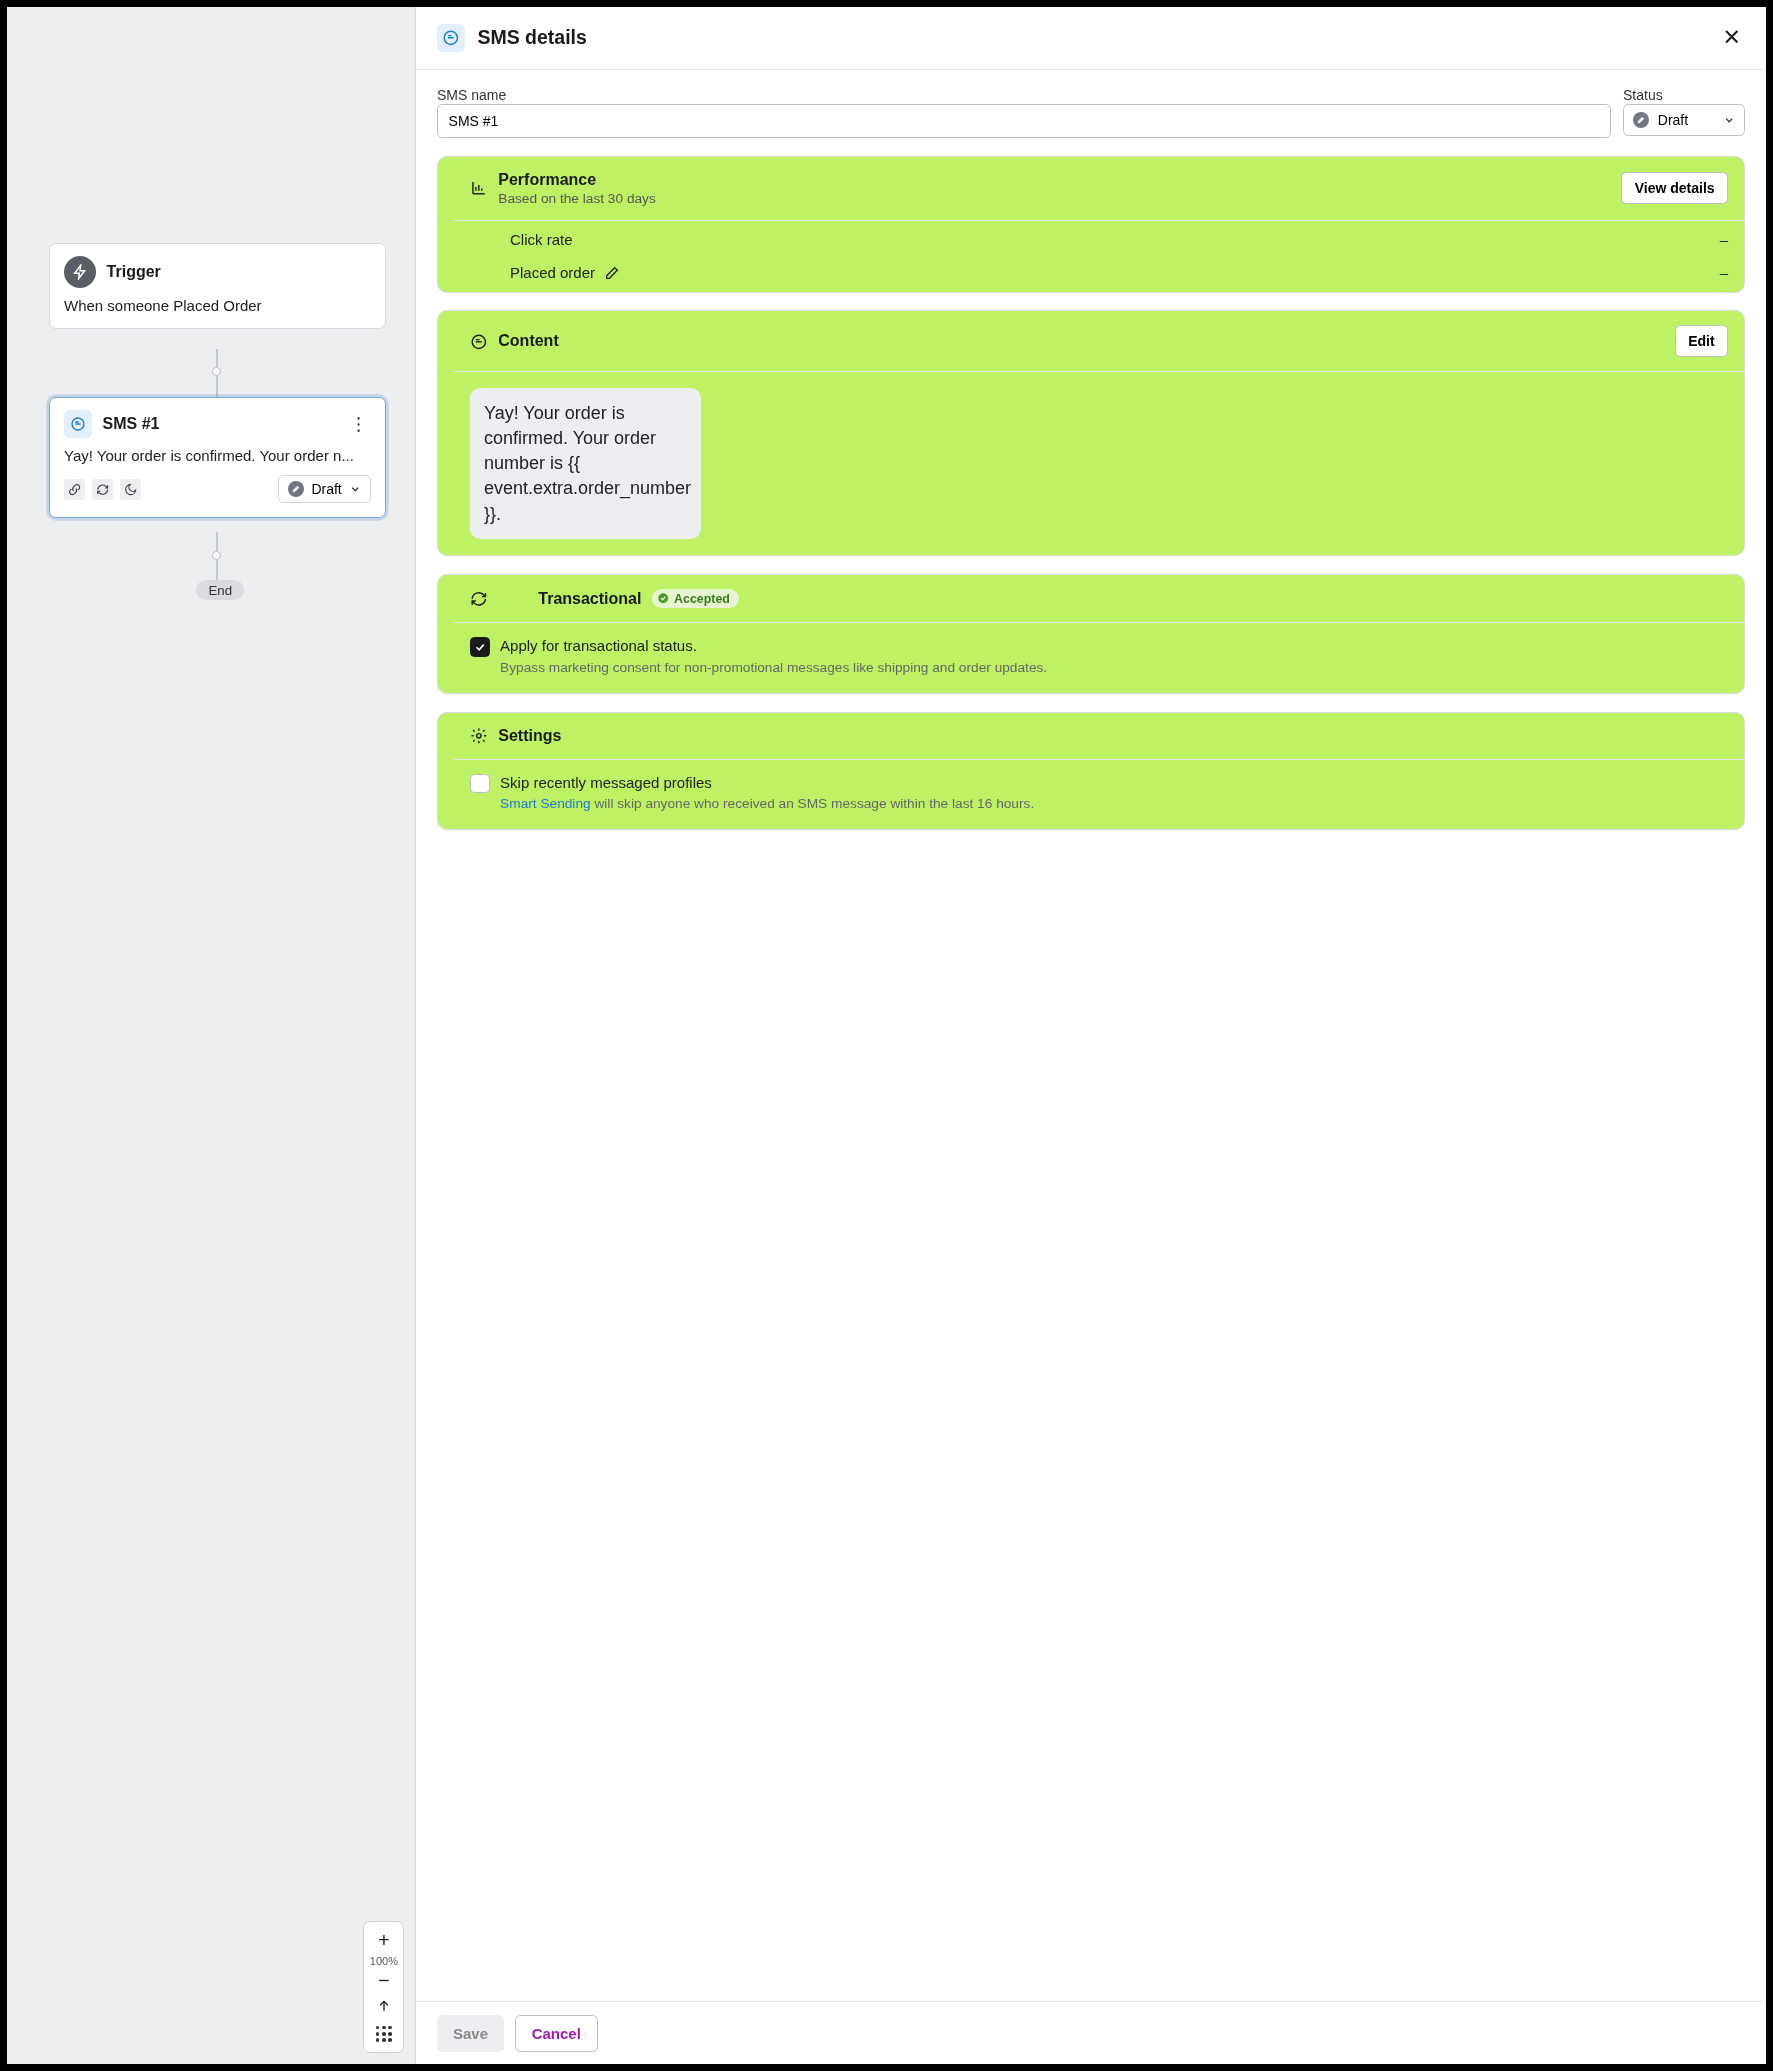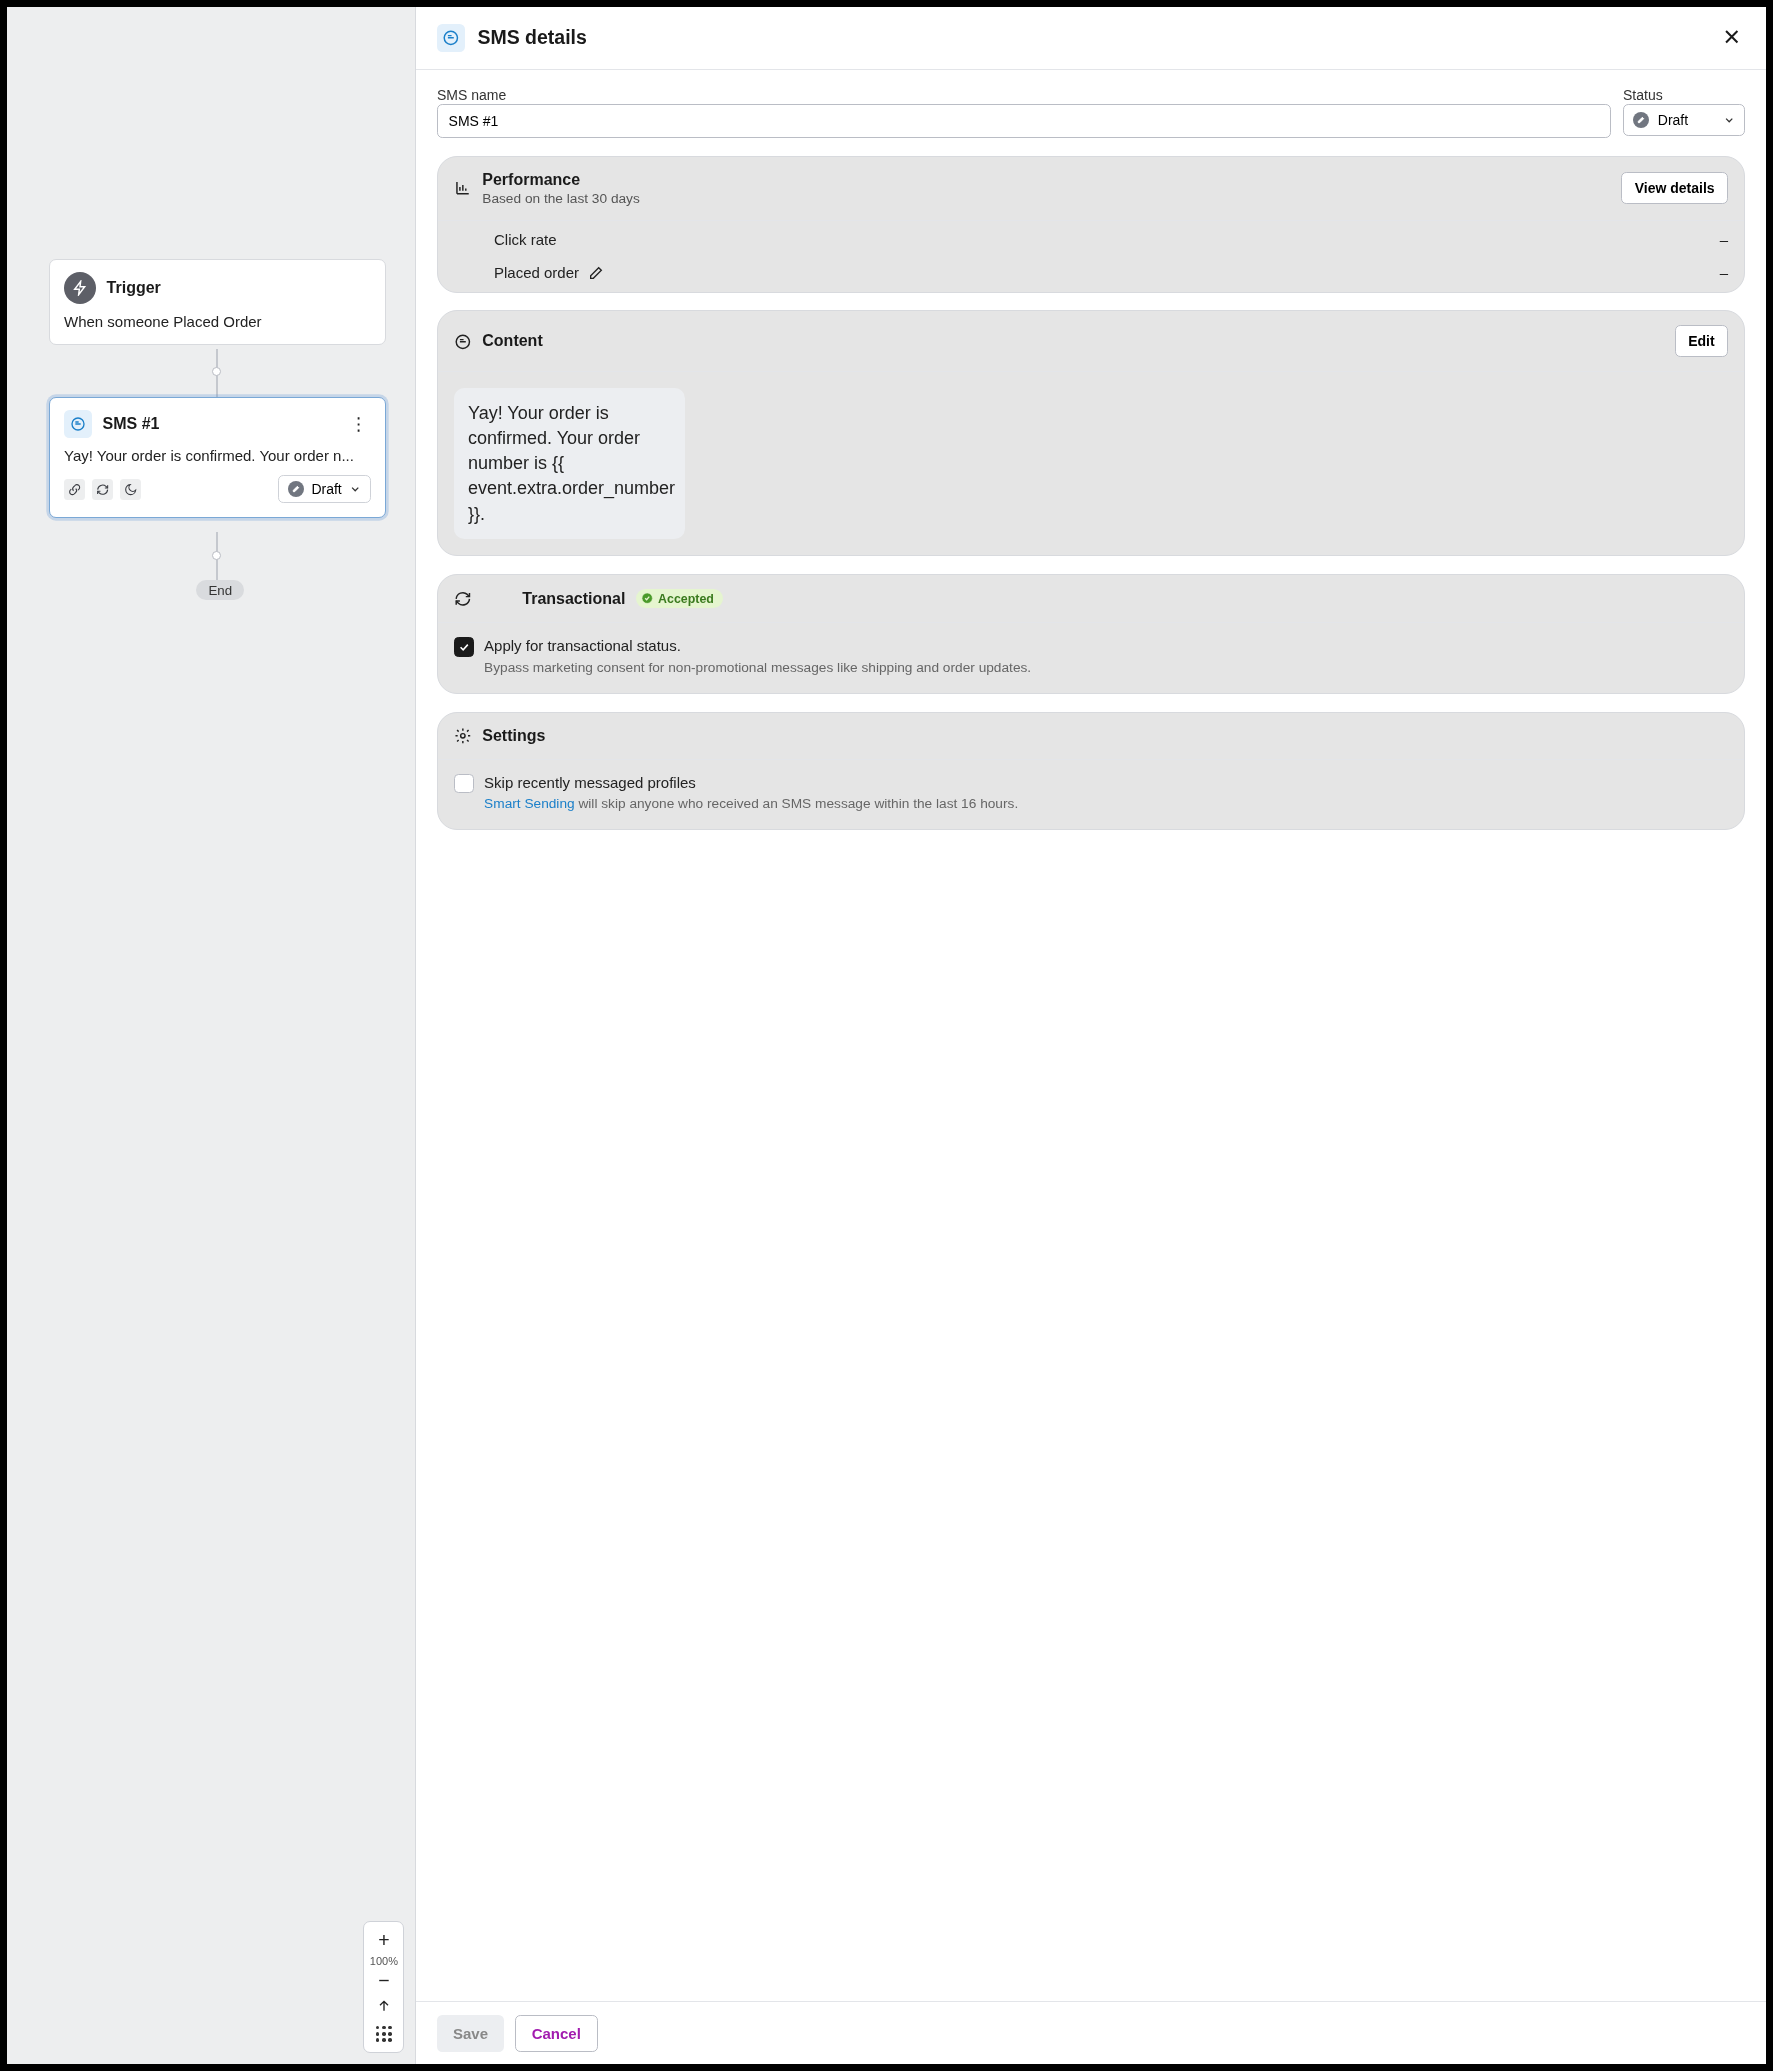--- a/index.html
+++ b/index.html
@@ -24,21 +24,21 @@
     background: #edeeef;
   }
   .node {
     position: absolute;
     background: #fff;
     border: 0.9px solid #d8dade;
     border-radius: 7px;
     padding: 12.4px 14px 14px 14px;
     width: 337px;
   }
-  .node-trigger { top: 252px; left: 42px; }
+  .node-trigger { top: 236px; left: 42px; }
   .node-sms {
     top: 390px; left: 42px;
     border: 0.9px solid #7aa8d6;
     box-shadow: 0 0 0 2.7px rgba(80,140,210,0.25);
   }
   .trigger-head { display: flex; align-items: center; gap: 10.6px; margin-bottom: 8.9px;}
   .trigger-icon-wrap {
     width: 32px; height: 32px; border-radius: 50%;
     background: #5d5f67; display: flex; align-items: center; justify-content: center;
   }
@@ -120,22 +120,22 @@
   .text-input {
     border: 0.9px solid #babdc5; border-radius: 5.3px; padding: 8px 10.6px;
     font-size: 14px; width: 100%;
   }
   .status-select {
     border: 0.9px solid #babdc5; border-radius: 5.3px; padding: 7px 8.9px;
     display: flex; align-items: center; gap: 8.9px; font-size: 14px;
     min-width: 122px; cursor: pointer;
   }
   .card {
-    border: 0.9px solid #d8dade; border-radius: 20px; margin-bottom: 17.7px;
-    overflow: hidden; background: #e5e5e5;
+    border: 0.9px solid #d8dade; border-radius: 10px; margin-bottom: 17.7px;
+    overflow: hidden; background: #bef264; padding-left: 16px;
   }
   .card-head {
     display: flex; align-items: center; gap: 10.6px; padding: 14px 16px;
     border-bottom: 0.9px solid #e3e5e9;
   }
   .card-head-titles { flex: 1; }
   .card-title { font-weight: 700; font-size: 16px; color:#1a1a1a;}
   .card-sub { font-size: 13.7px; color: #555; margin-top: 1.8px;}
   .btn-outline {
     border: 0.9px solid #babdc5; border-radius: 5.3px; background: #fff;

